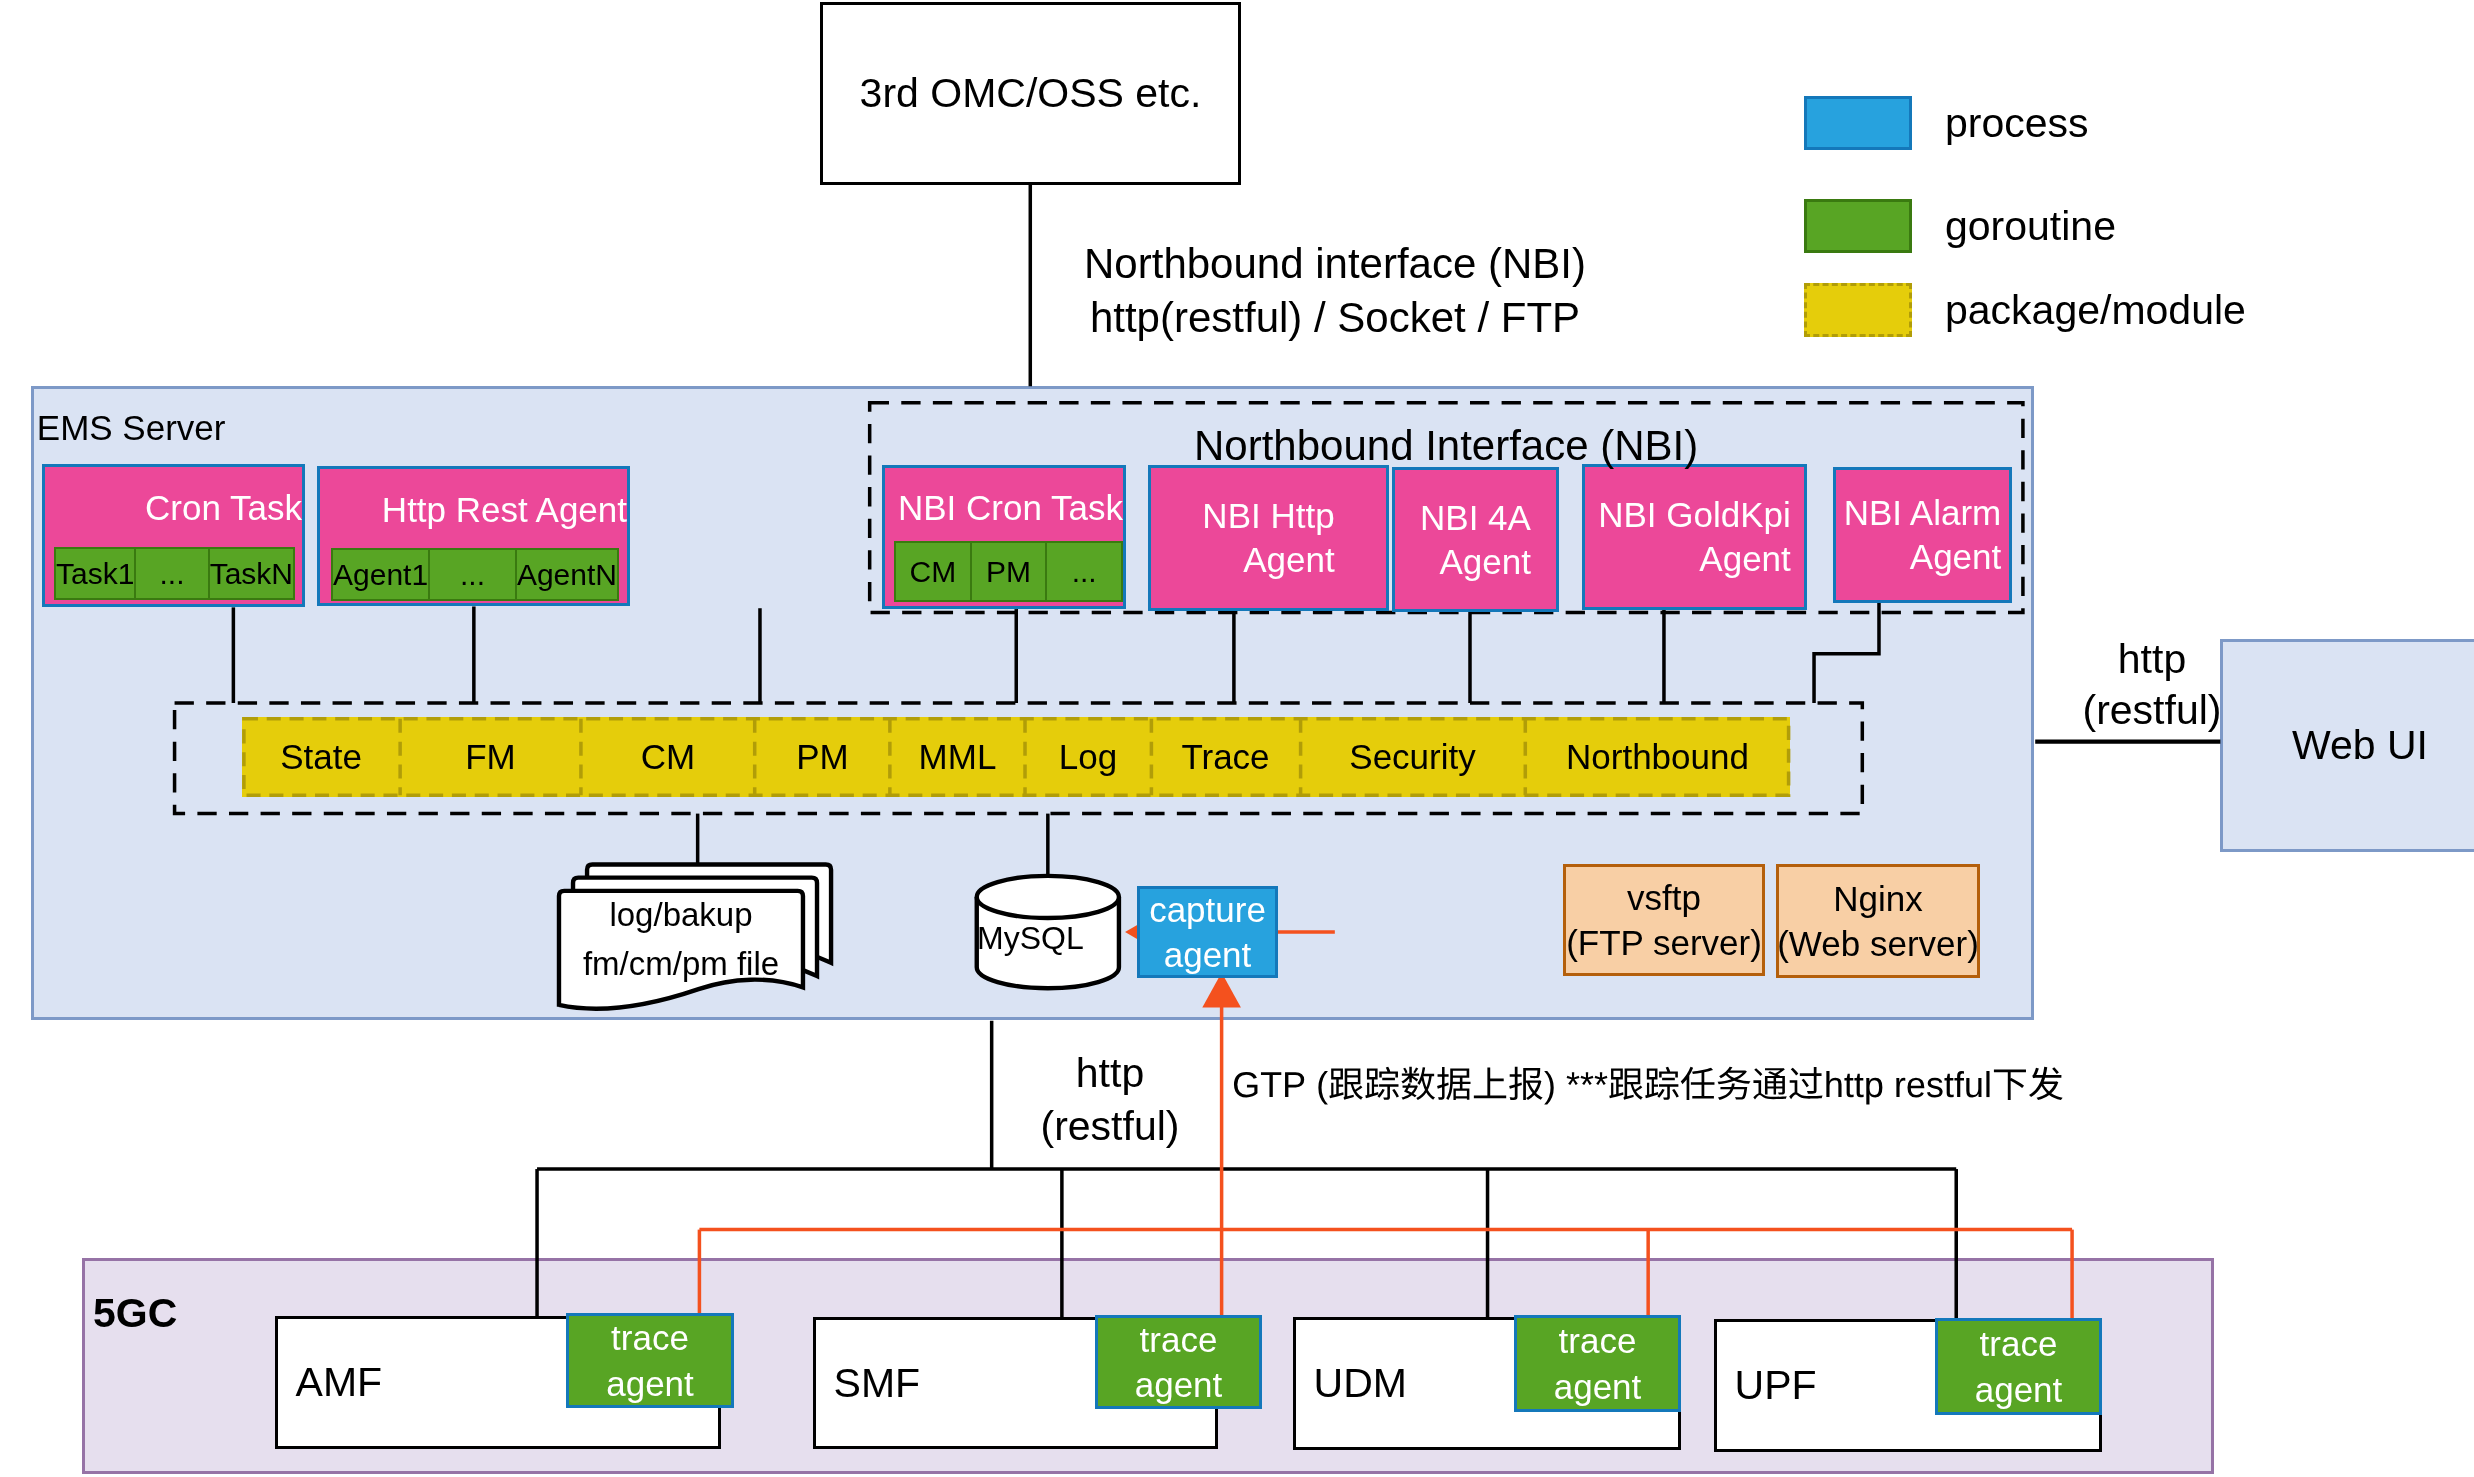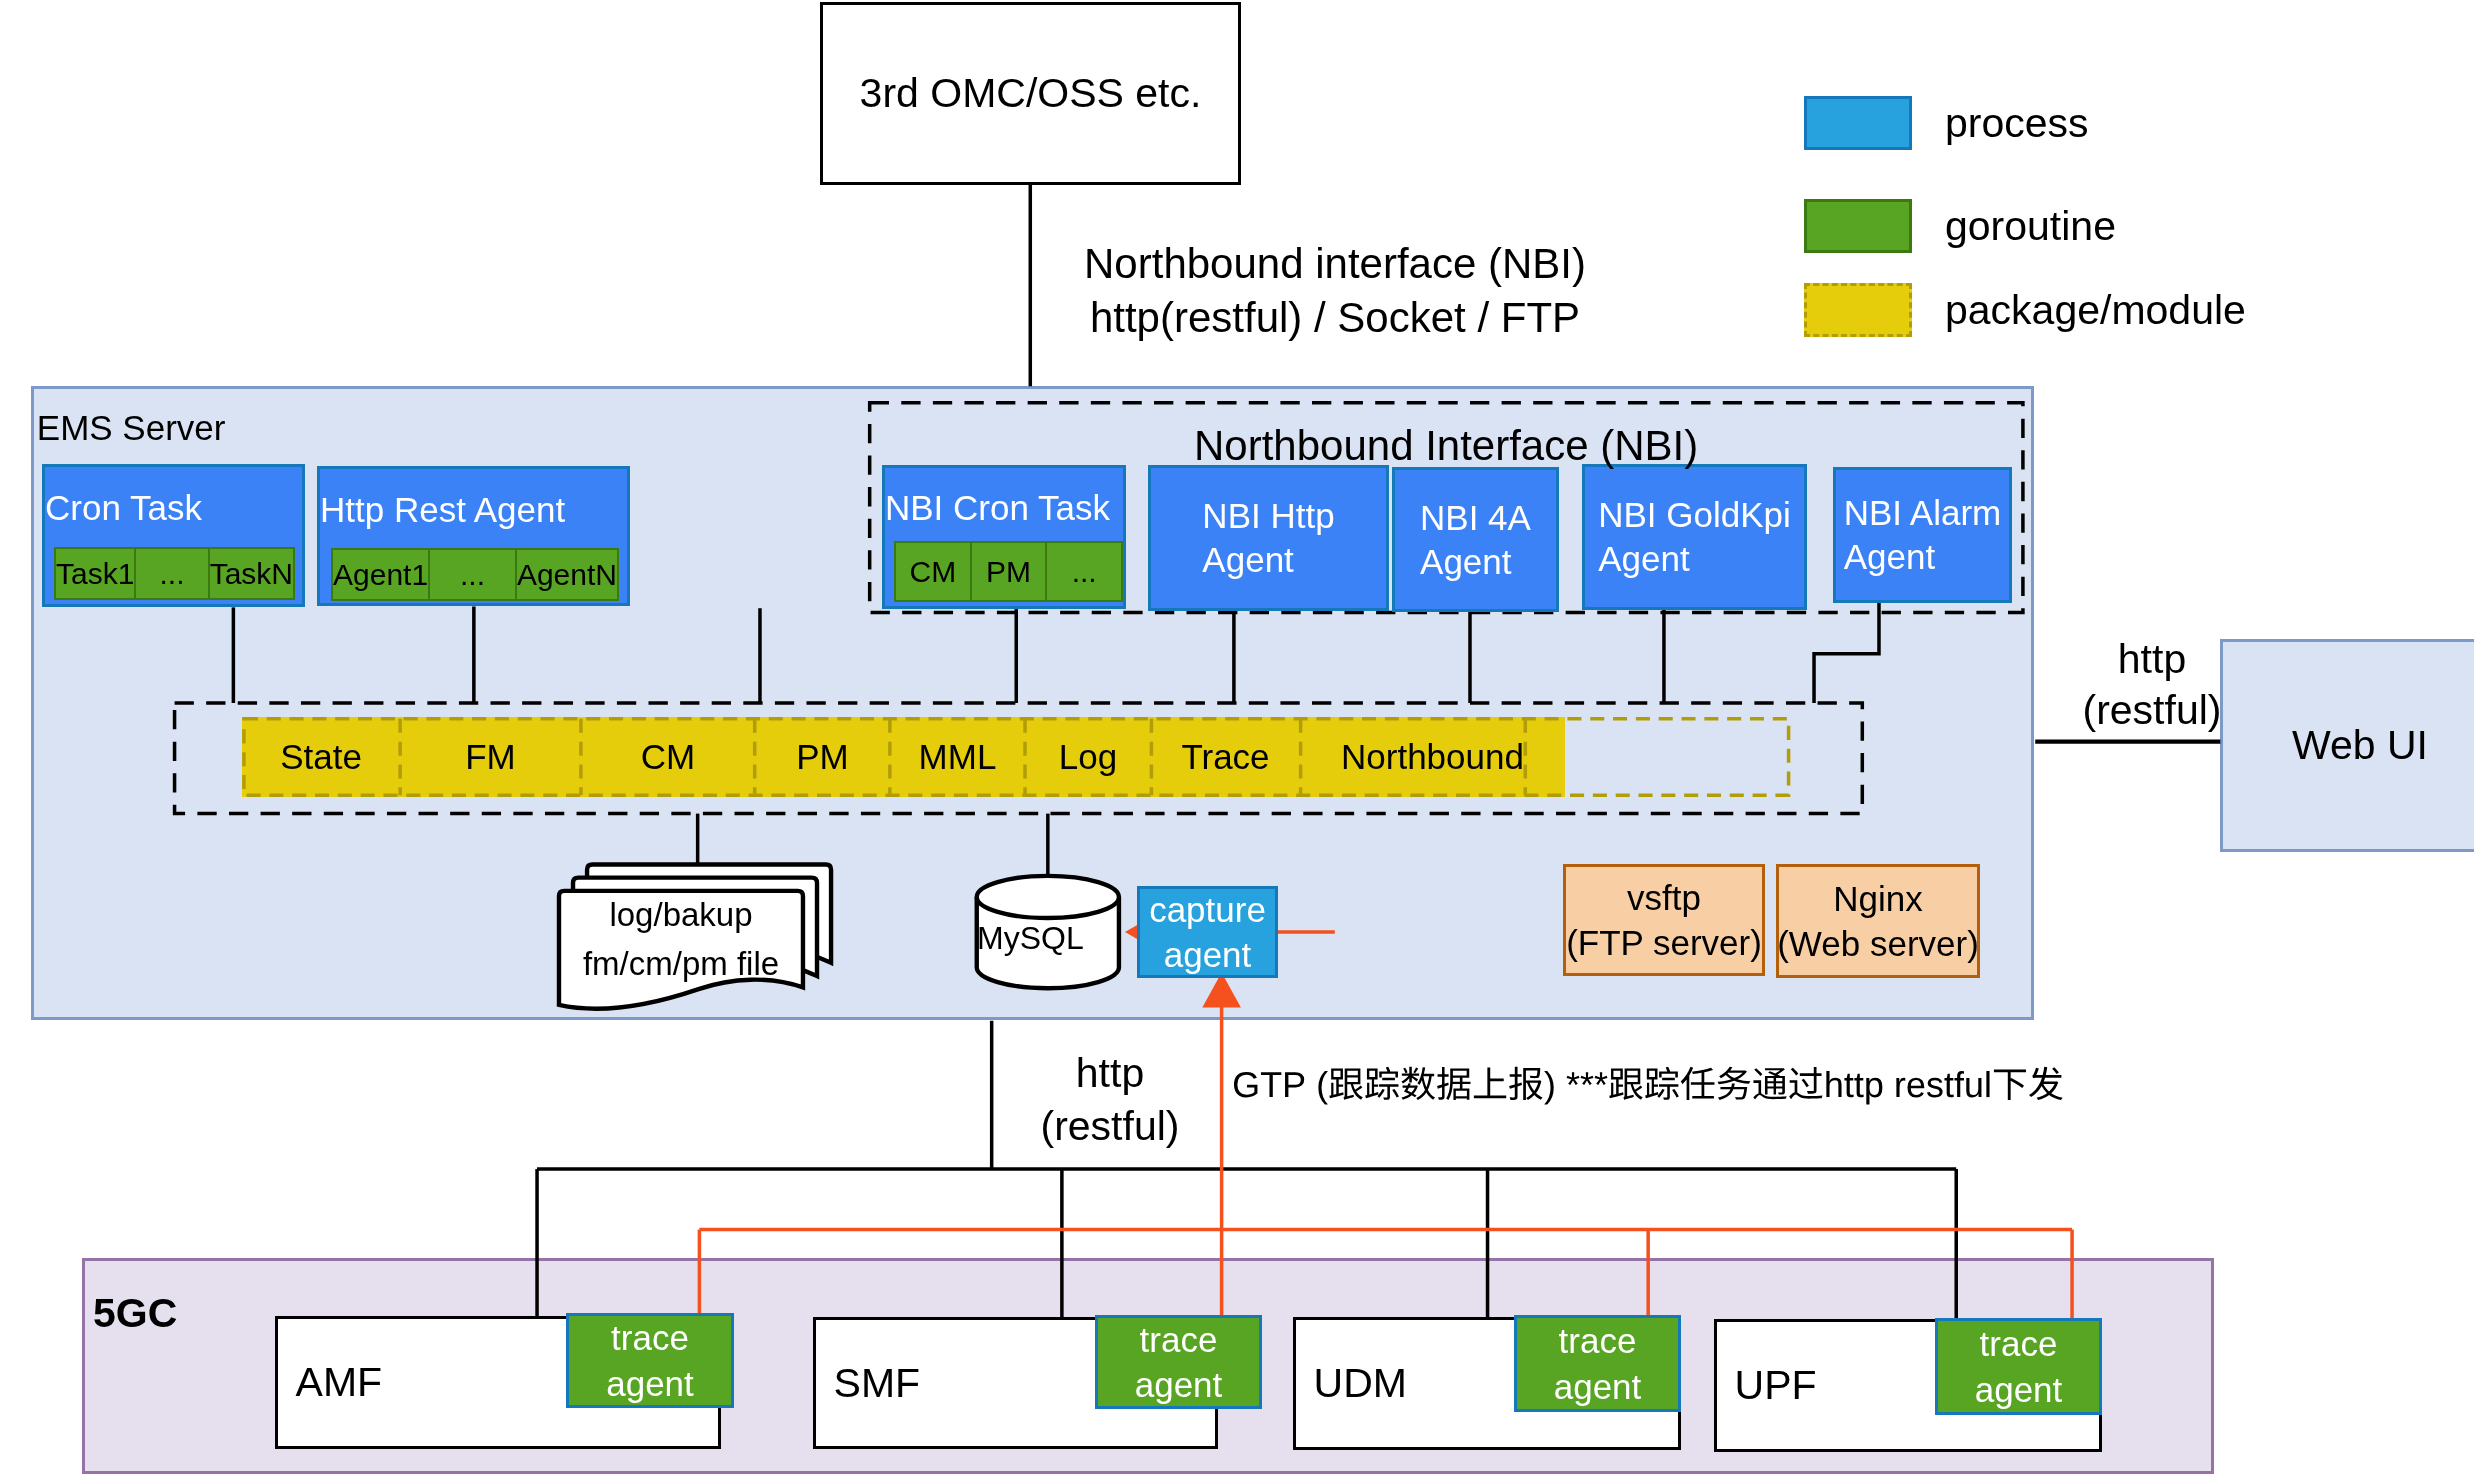--- a/index.html
+++ b/index.html
@@ -5,21 +5,21 @@
   html,body{margin:0;padding:0;background:#ffffff;}
   .canvas{position:relative;width:2475px;height:1478px;background:#ffffff;overflow:hidden;
           font-family:"Liberation Sans","DejaVu Sans",sans-serif;color:#000;white-space:nowrap;margin-left:28px;}
   .abs{position:absolute;box-sizing:border-box;z-index:3;}
   .layer1{z-index:1;}
   .svg-layer{position:absolute;left:0;top:0;width:2475px;height:1478px;pointer-events:none;z-index:2;}
   .box-plain{background:#ffffff;border:3.5px solid #000;display:flex;align-items:center;justify-content:center;}
   .lbl{line-height:1.28;}
   .center{display:flex;align-items:center;justify-content:center;text-align:center;}
   .ems{background:#dae3f3;border:3.5px solid #7d99c7;}
-  .proc{background:#3b82f6;border:3.5px solid #1478ba;color:#ffffff;text-align:left;}
+  .proc{background:#ec4899;border:3.5px solid #1478ba;color:#ffffff;text-align:right;}
   .proc .title{font-size:35px;line-height:1.25;}
   .grow{position:absolute;display:flex;background:#58a524;border:2.6px solid #3a7a10;z-index:4;}
   .gcell{flex:1 1 0;display:flex;align-items:center;justify-content:center;color:#000;font-size:30px;border-right:2.6px solid #3a7a10;}
   .gcell:last-child{border-right:none;}
   .ybar{position:absolute;display:flex;z-index:3;}
   .ycell{display:flex;align-items:center;justify-content:center;font-size:35px;}
   .ybar{background:#e5cd0b;}
   .peach{background:#f8cfa5;border:3.5px solid #b45f0b;text-align:center;font-size:35px;line-height:1.3;}
   .bluebox{background:#27a2de;border:3.5px solid #1478ba;color:#fff;text-align:center;font-size:35px;line-height:1.3;}
   .greenbox{background:#58a524;border:3.5px solid #1478ba;color:#fff;text-align:center;font-size:35px;line-height:1.3;}
@@ -209,20 +209,21 @@
   <div class="abs lbl" style="left:1166px;top:419px;font-size:42px;">Northbound Interface (NBI)</div>
 
   <div class="ybar abs" style="left:214px;top:717px;height:80px;">
     <div class="ycell" style="width:158px;">State</div>
     <div class="ycell" style="width:181px;">FM</div>
     <div class="ycell" style="width:174px;">CM</div>
     <div class="ycell" style="width:135px;">PM</div>
     <div class="ycell" style="width:135px;">MML</div>
     <div class="ycell" style="width:126px;">Log</div>
     <div class="ycell" style="width:149px;">Trace</div>
+    <div class="ycell" style="width:225px;">Security</div>
     <div class="ycell" style="width:265px;">Northbound</div>
   </div>
 
   <div class="abs lbl" style="left:531px;top:890px;width:244px;text-align:center;font-size:33px;line-height:49px;">
     <div>log/bakup</div>
     <div>fm/cm/pm file</div>
   </div>
 
   <div class="abs lbl" style="left:949px;top:918px;width:142px;text-align:left;font-size:32px;">MySQL</div>
 

